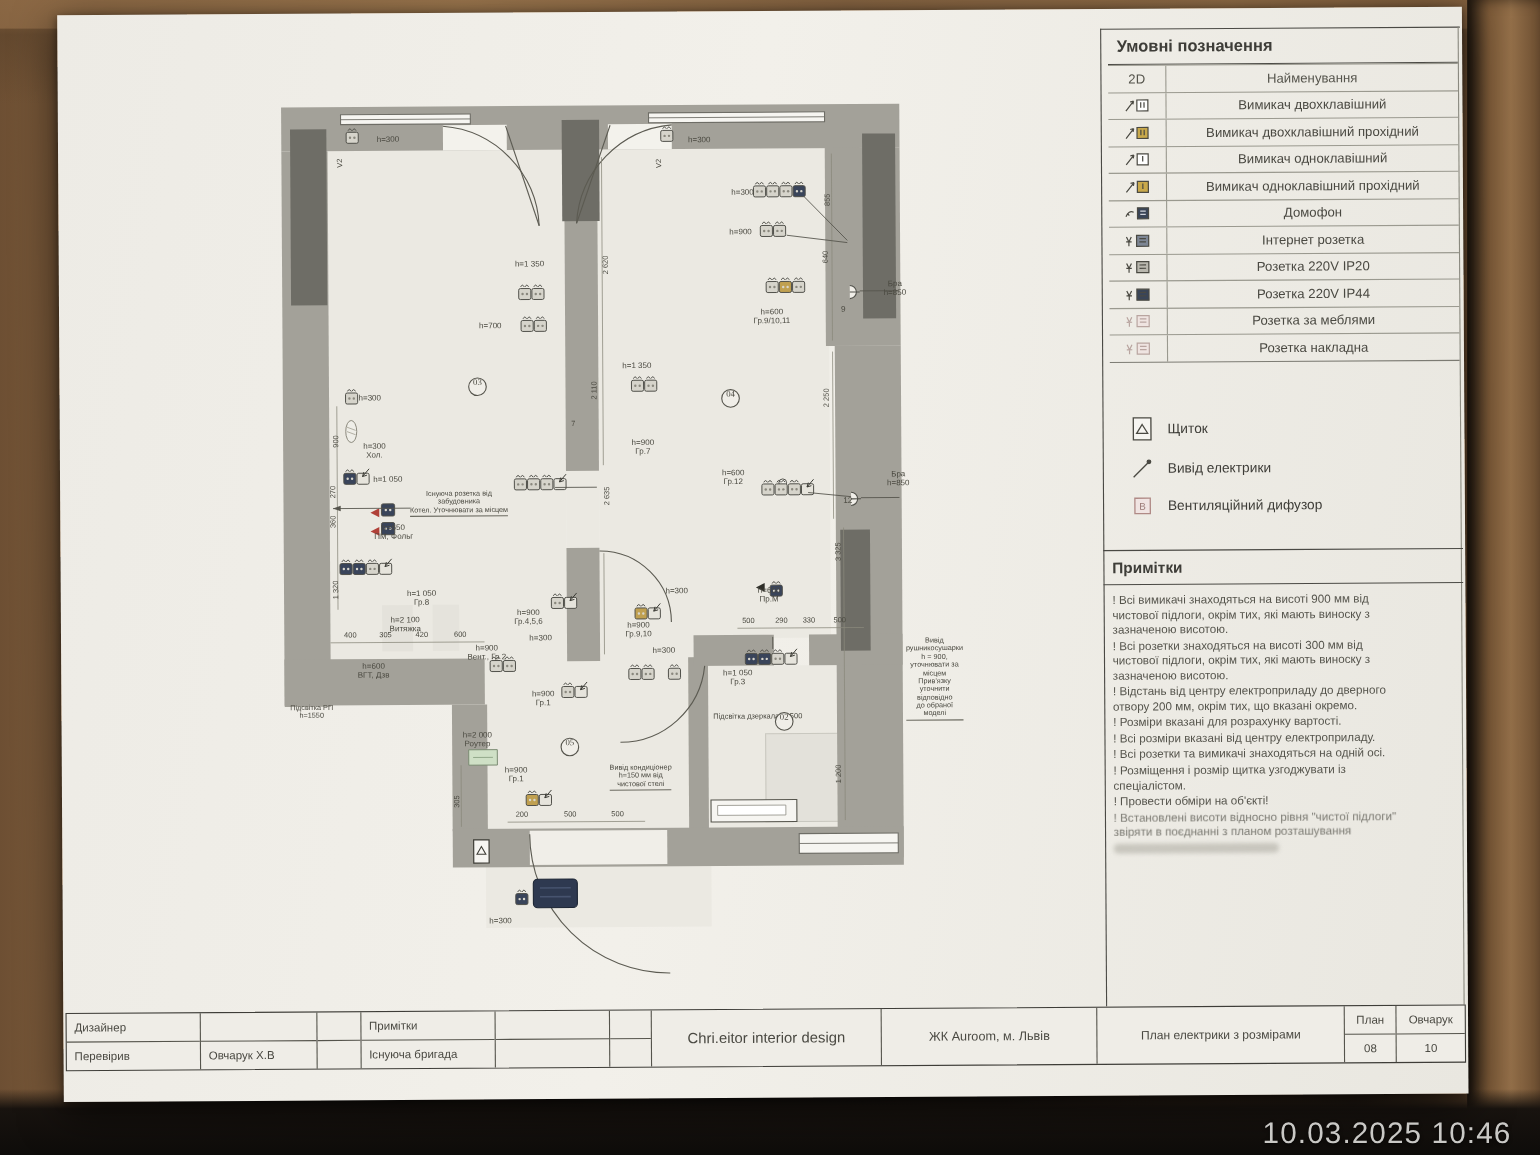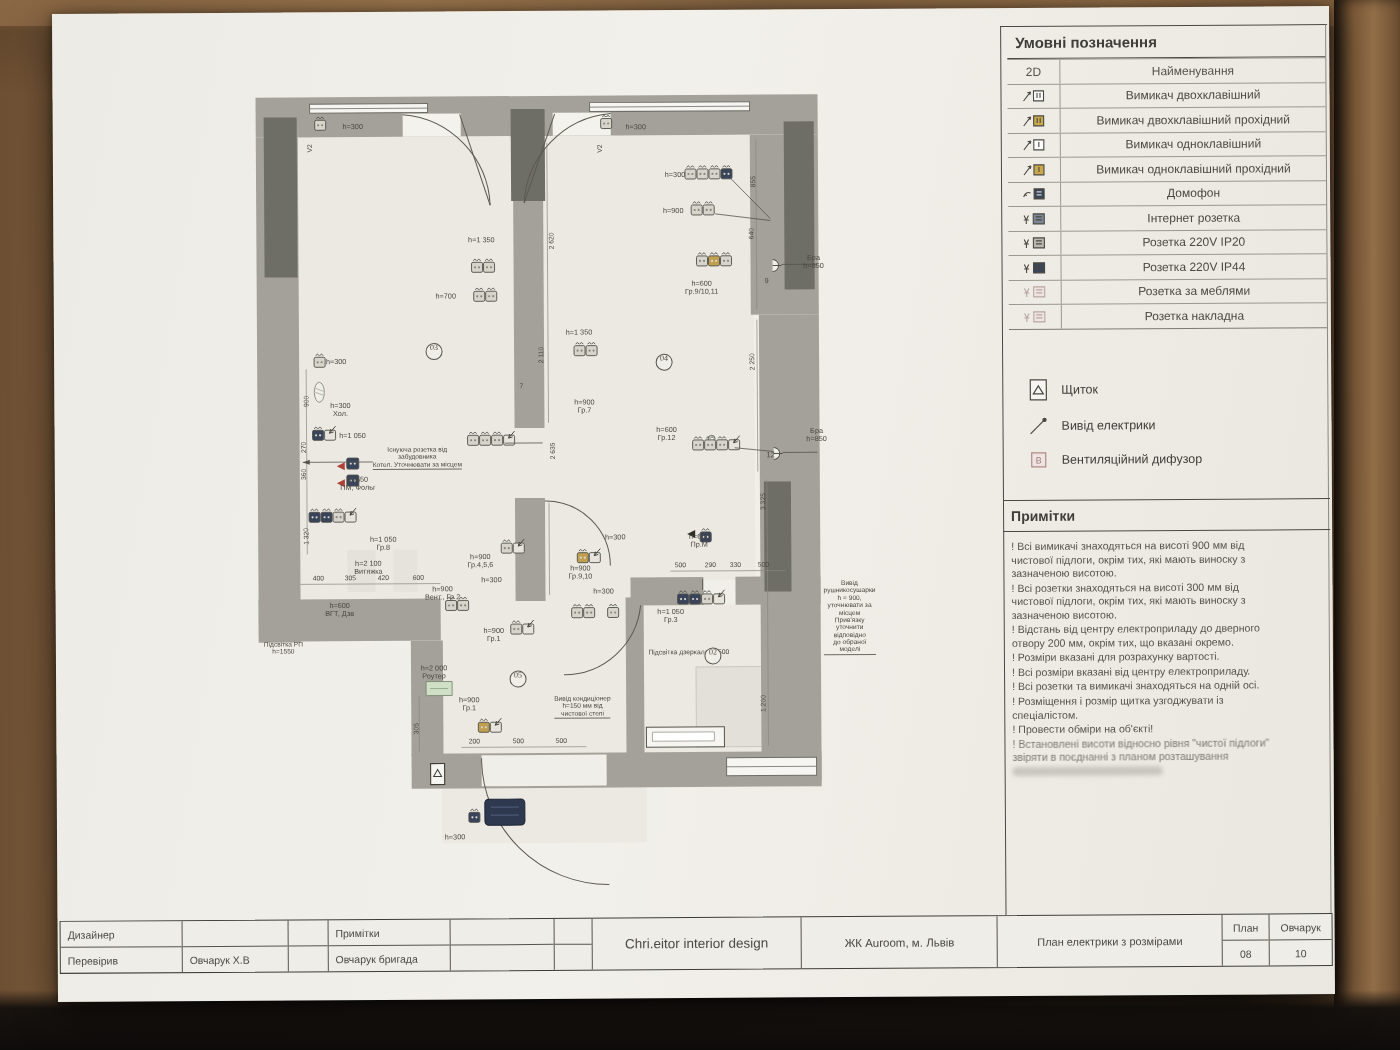--- a/index.html
+++ b/index.html
@@ -677,21 +677,21 @@
       <div class="tb-col" style="width:106px">
         <div class="tb-cell"></div>
         <div class="tb-cell btm">Овчарук Х.В</div>
       </div>
       <div class="tb-col" style="width:40px">
         <div class="tb-cell"></div>
           <div class="tb-cell btm"></div>
       </div>
       <div class="tb-col" style="width:122px">
         <div class="tb-cell">Примітки</div>
-        <div class="tb-cell btm">Овчарук бригада</div>
+        <div class="tb-cell btm">Існуюча бригада</div>
       </div>
       <div class="tb-col" style="width:104px">
         <div class="tb-cell"></div>
           <div class="tb-cell btm"></div>
       </div>
       <div class="tb-col" style="width:38px">
         <div class="tb-cell"></div>
           <div class="tb-cell btm"></div>
       </div>
       <div class="tb-col" style="width:210px">
@@ -707,13 +707,14 @@
         <div class="tb-cell tb-center">План</div>
         <div class="tb-cell btm tb-center">08</div>
       </div>
       <div class="tb-col" style="width:62px;border-right:none">
         <div class="tb-cell tb-center">Овчарук</div>
         <div class="tb-cell btm tb-center">10</div>
       </div>
     </div>
   </div>
 
+  <div class="timestamp">10.03.2025 10:46</div>
 </div>
 
 </body></html>

